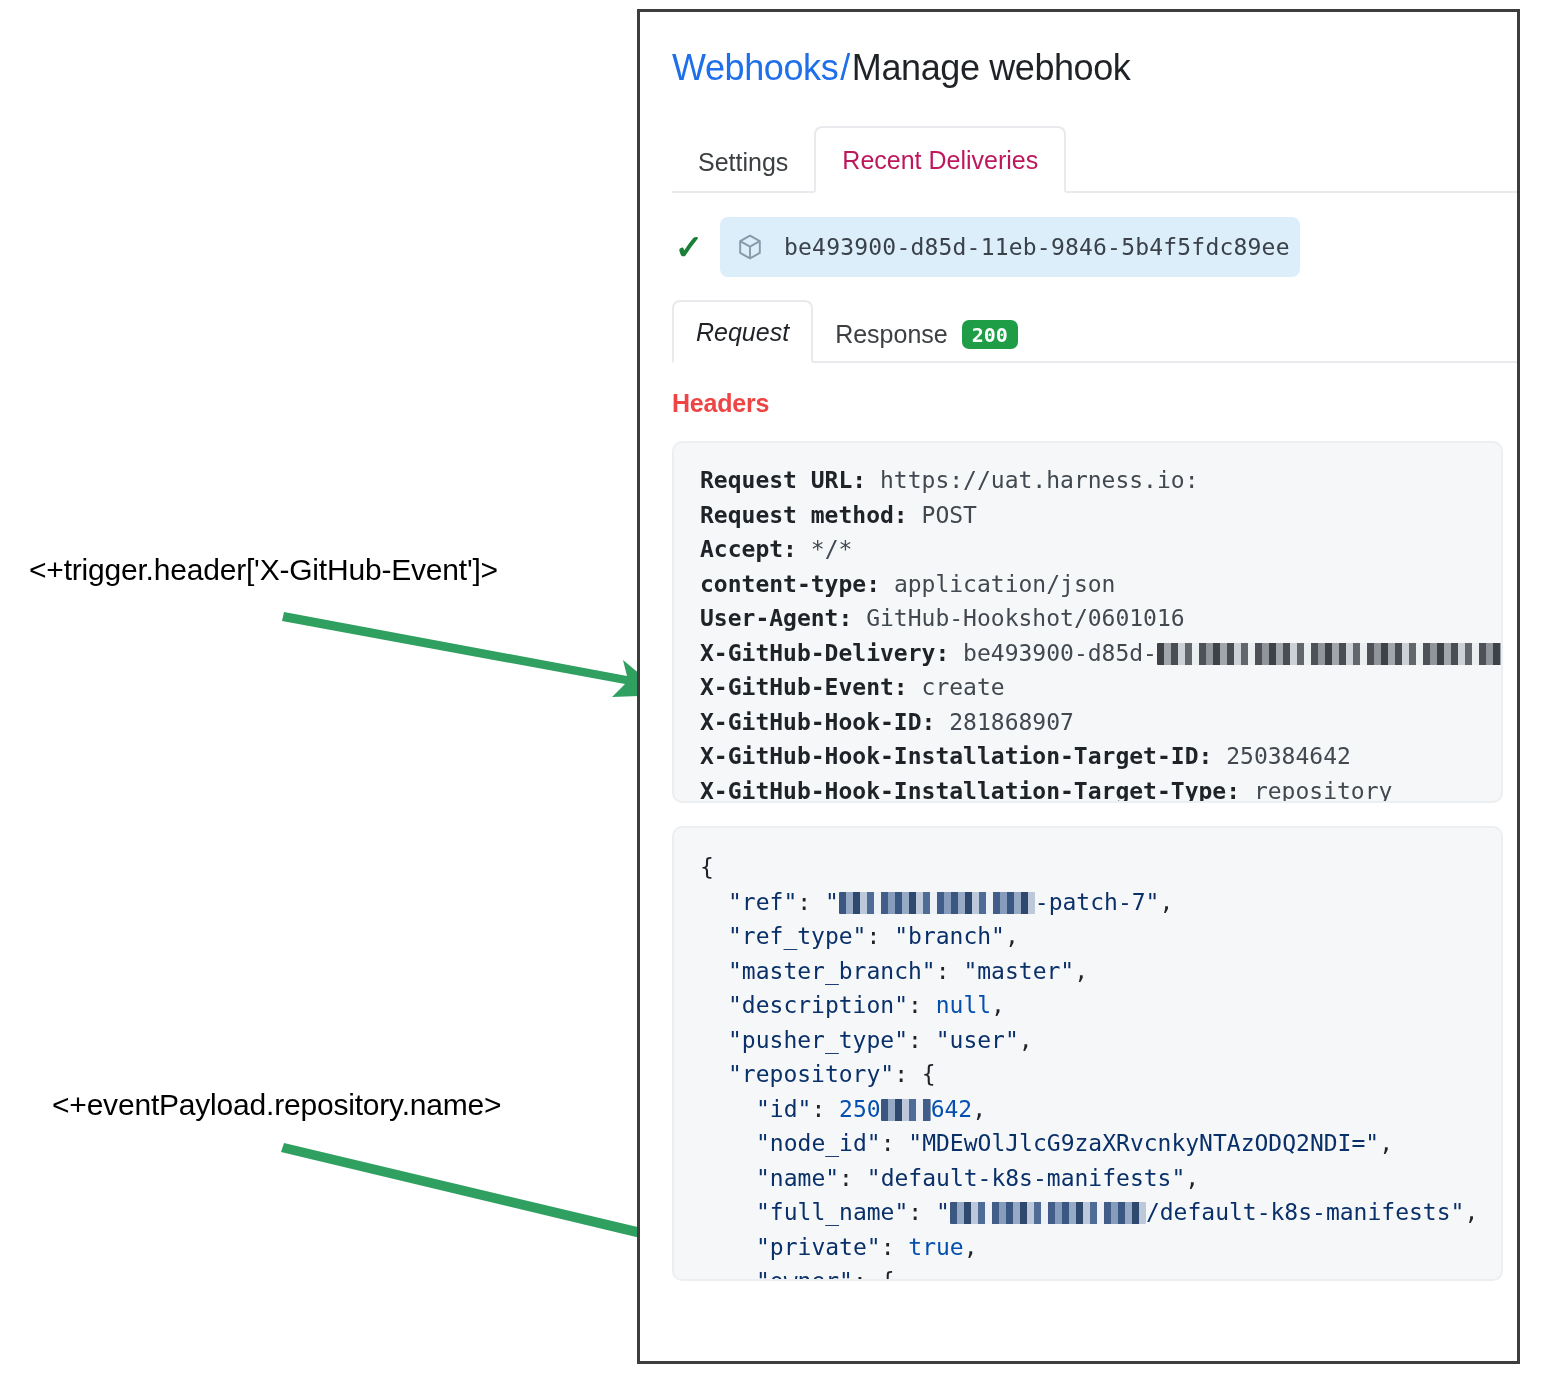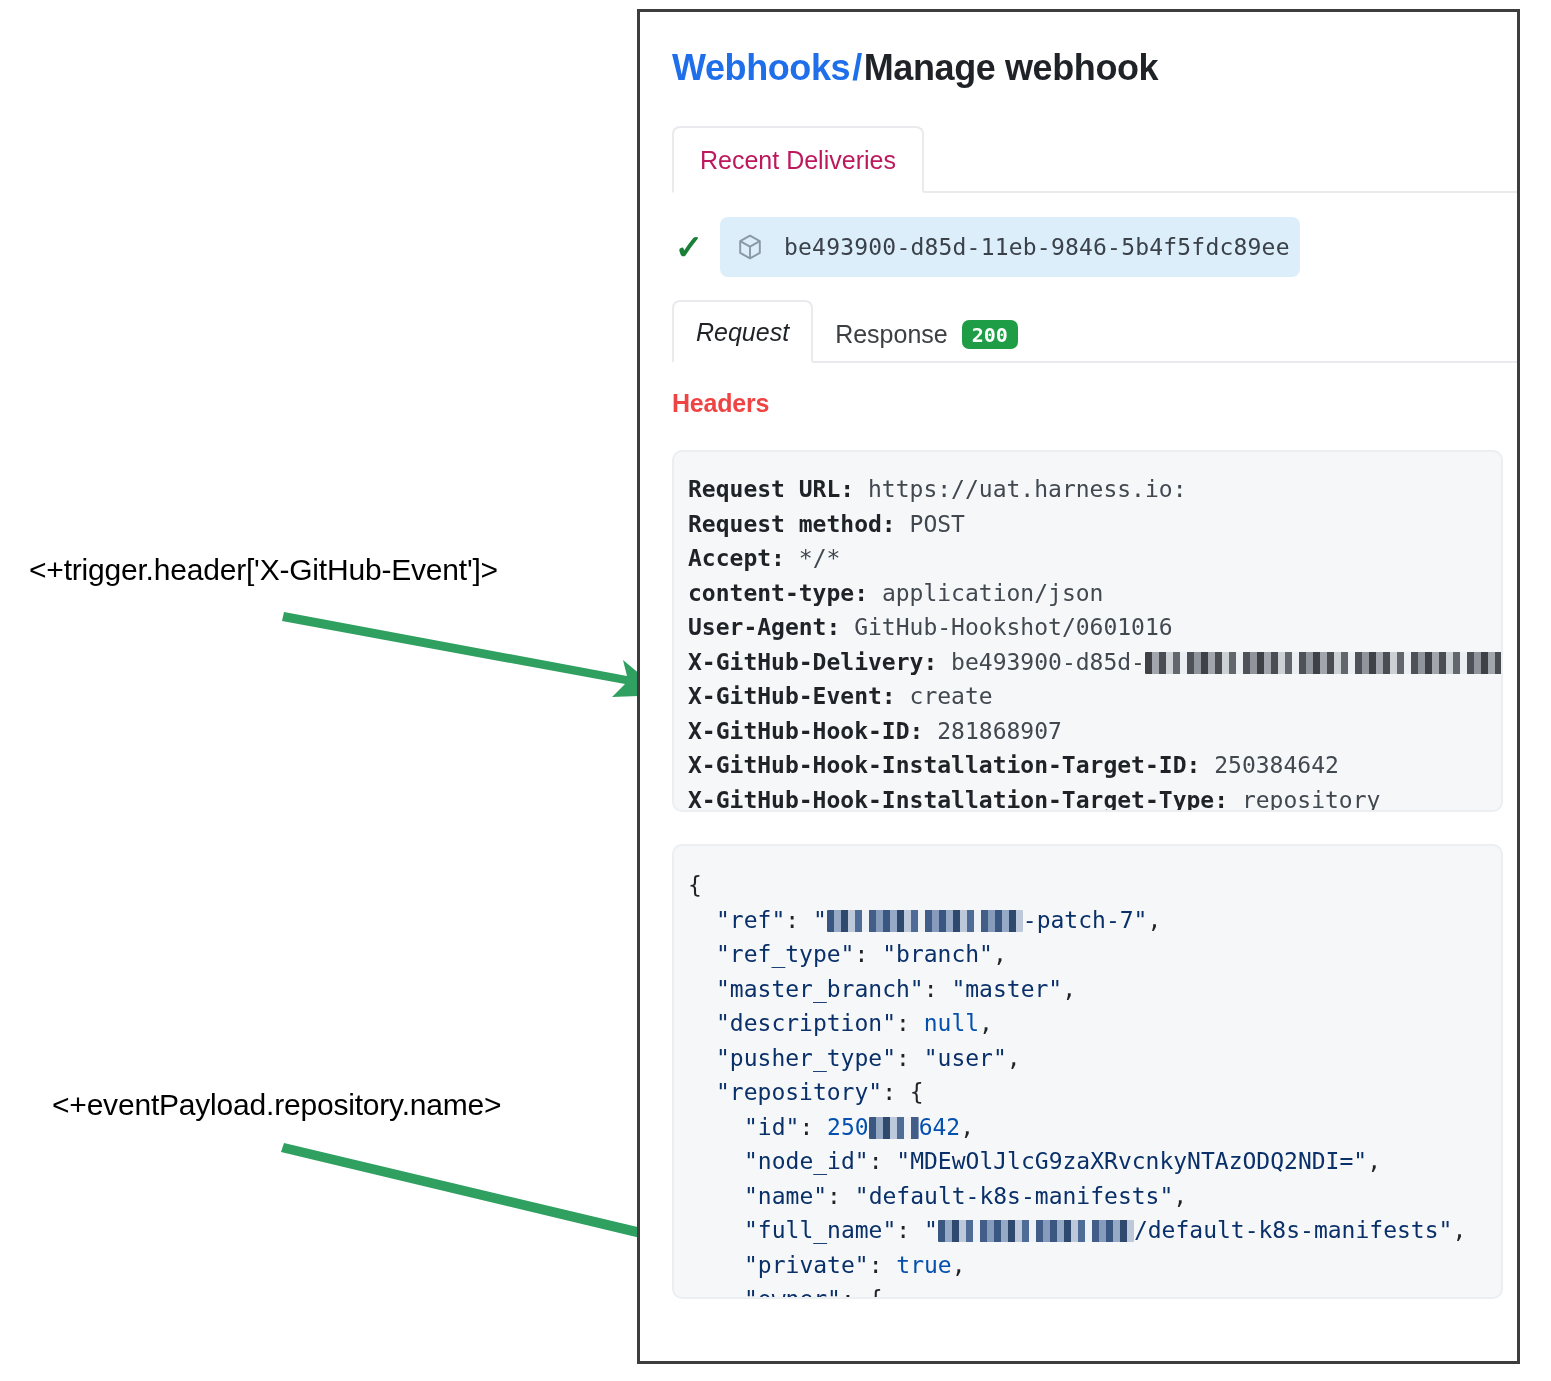--- a/index.html
+++ b/index.html
@@ -55,21 +55,20 @@
     box-sizing: border-box;
   }
 
   
   #breadcrumb {
     padding-top: 34px;
     font-size: 36px;
     line-height: 1.2;
     letter-spacing: -0.4px;
     white-space: nowrap;
-    font-weight: bold;
   }
   #breadcrumb .crumb-link {
     color: #1f6feb;
     text-decoration: none;
   }
   #breadcrumb .crumb-sep {
     color: #1f6feb;
     padding: 0 2px;
   }
   #breadcrumb .crumb-current {
@@ -186,23 +185,23 @@
     color: #ef4444;
     margin-top: 26px;
     letter-spacing: -0.2px;
   }
 
   
   .code-box {
     background: #f5f7f9;
     border: 2px solid #eceff2;
     border-radius: 10px;
-    margin-top: 32px;
+    margin-top: 23px;
     margin-right: 14px;
-    padding: 20px 24px 20px 14px;
+    padding: 20px 24px 20px 26px;
     box-sizing: border-box;
     font-family: "DejaVu Sans Mono", monospace;
     font-size: 23px;
     line-height: 34.5px;
     color: #1f2328;
     overflow: hidden;
     white-space: pre;
   }
   #headers-box { height: 362px; }
   #payload-box {
@@ -276,20 +275,21 @@
 </svg>
 
 <div id="gh-panel">
   <div class="panel-inner">
 
     <div id="breadcrumb">
       <span class="crumb-link">Webhooks</span><span class="crumb-sep">/</span><span class="crumb-current">Manage webhook</span>
     </div>
 
     <div id="outer-tabs">
+      <div class="otab">Settings</div>
       <div class="otab active">Recent Deliveries</div>
     </div>
 
     <div id="delivery-row">
       <div id="delivery-check">✓</div>
       <div id="delivery-chip">
         <span style="display:inline-flex;">
           <svg width="28" height="28" viewBox="0 0 16 16" fill="none" stroke="#8b98a7" stroke-width="1.1" stroke-linejoin="round">
             <path d="M8 1.5 L13.6 4.6 L13.6 11.4 L8 14.5 L2.4 11.4 L2.4 4.6 Z"></path>
             <path d="M2.4 4.6 L8 7.8 L13.6 4.6"></path>

